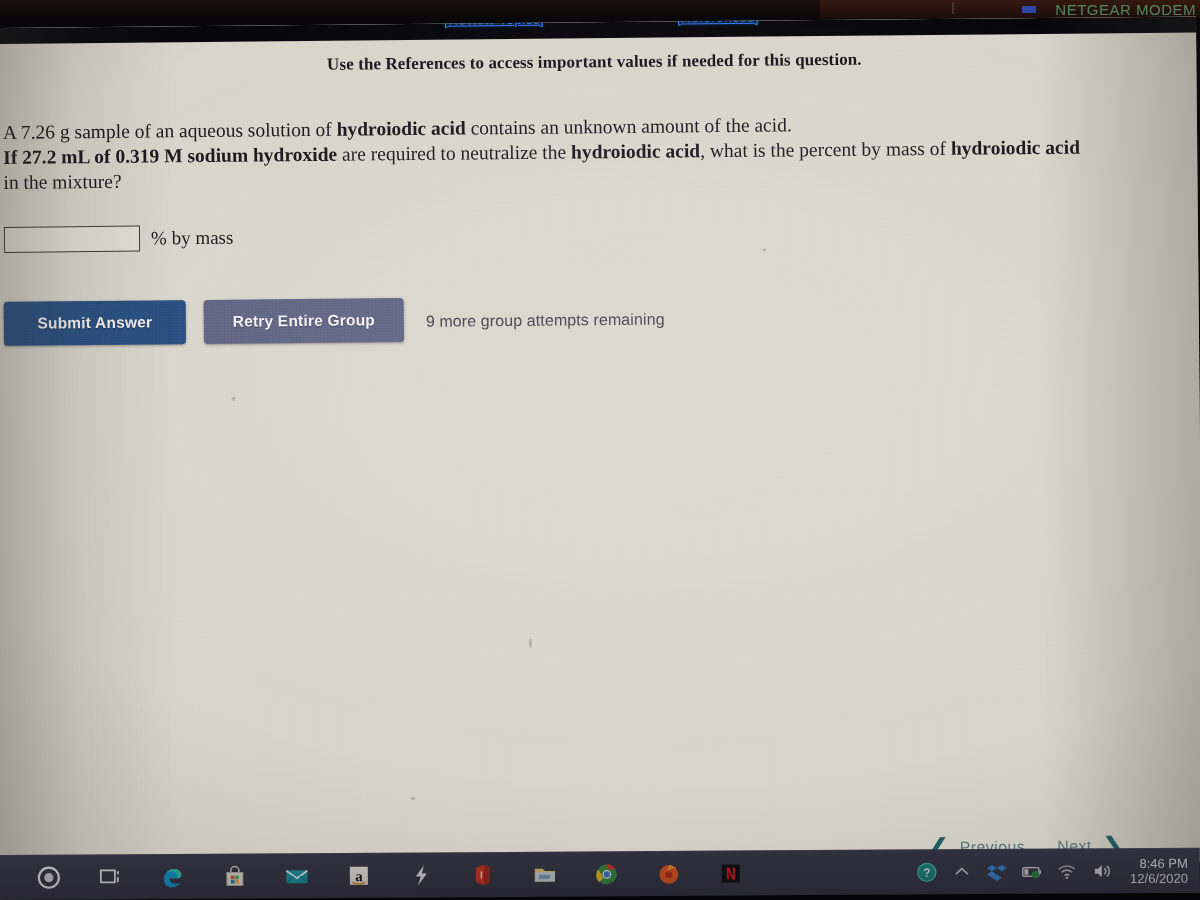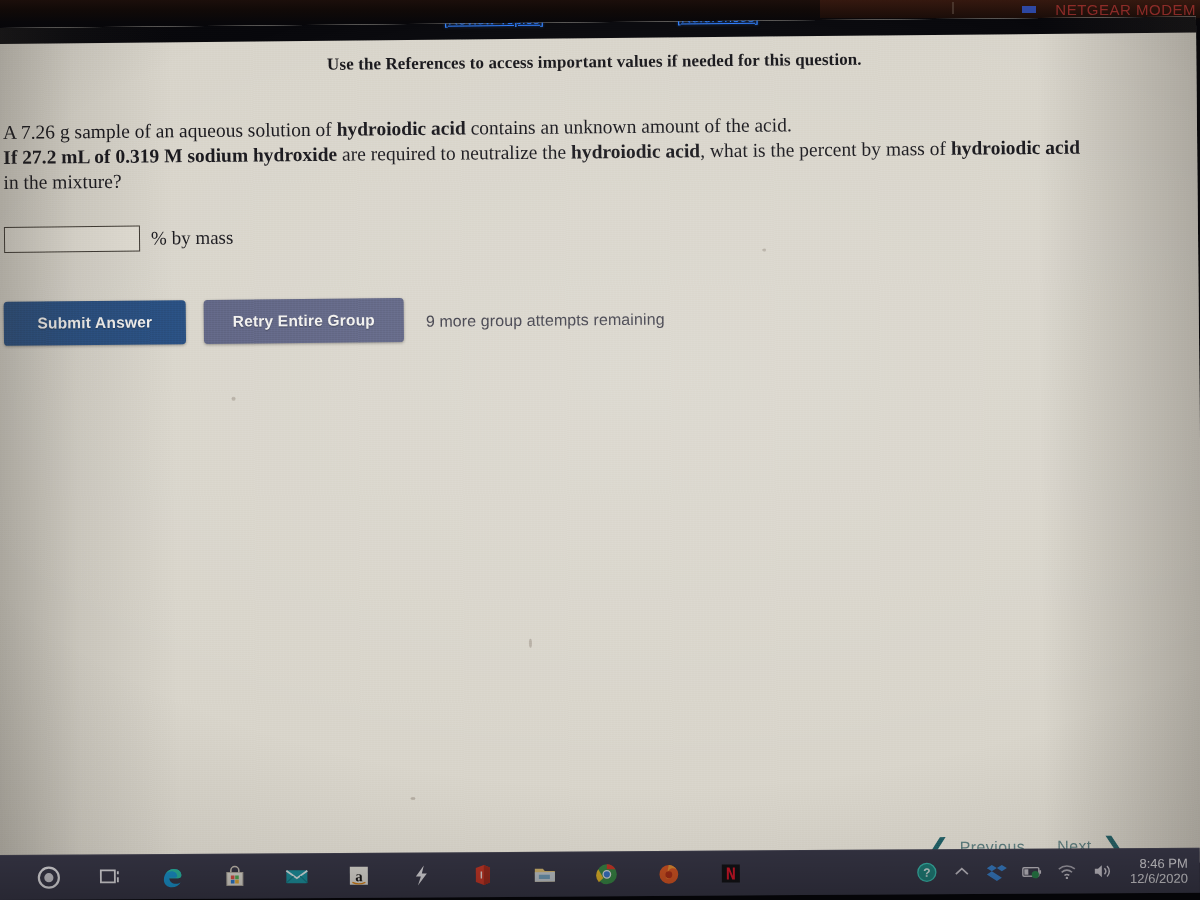--- a/index.html
+++ b/index.html
@@ -21,21 +21,21 @@
     position:absolute; left:0; top:0; width:1200px; height:40px;
     background:linear-gradient(180deg,#1c0f0b 0%,#120a08 22%,#08070a 55%,#050509 100%);
   }
   .bezel-top-glow {
     position:absolute; left:820px; top:0; width:380px; height:18px;
     background:linear-gradient(180deg,#3a1a10 0%,#1d0e09 100%);
     opacity:.85;
   }
   .bezel-faint-text {
     position:absolute; right:4px; top:1px;
-    color:#ef4444; font-size:15px; letter-spacing:.5px;
+    color:#86efac; font-size:15px; letter-spacing:.5px;
     font-family:"Liberation Sans", sans-serif; opacity:.5;
     white-space:nowrap;
   }
   .bezel-blue-dot {
     position:absolute; left:1022px; top:6px; width:14px; height:7px;
     background:#2f55c8; opacity:.8;
   }
   .bezel-tick {
     position:absolute; left:952px; top:2px; width:2px; height:12px;
     background:#6a5a50; opacity:.45;

